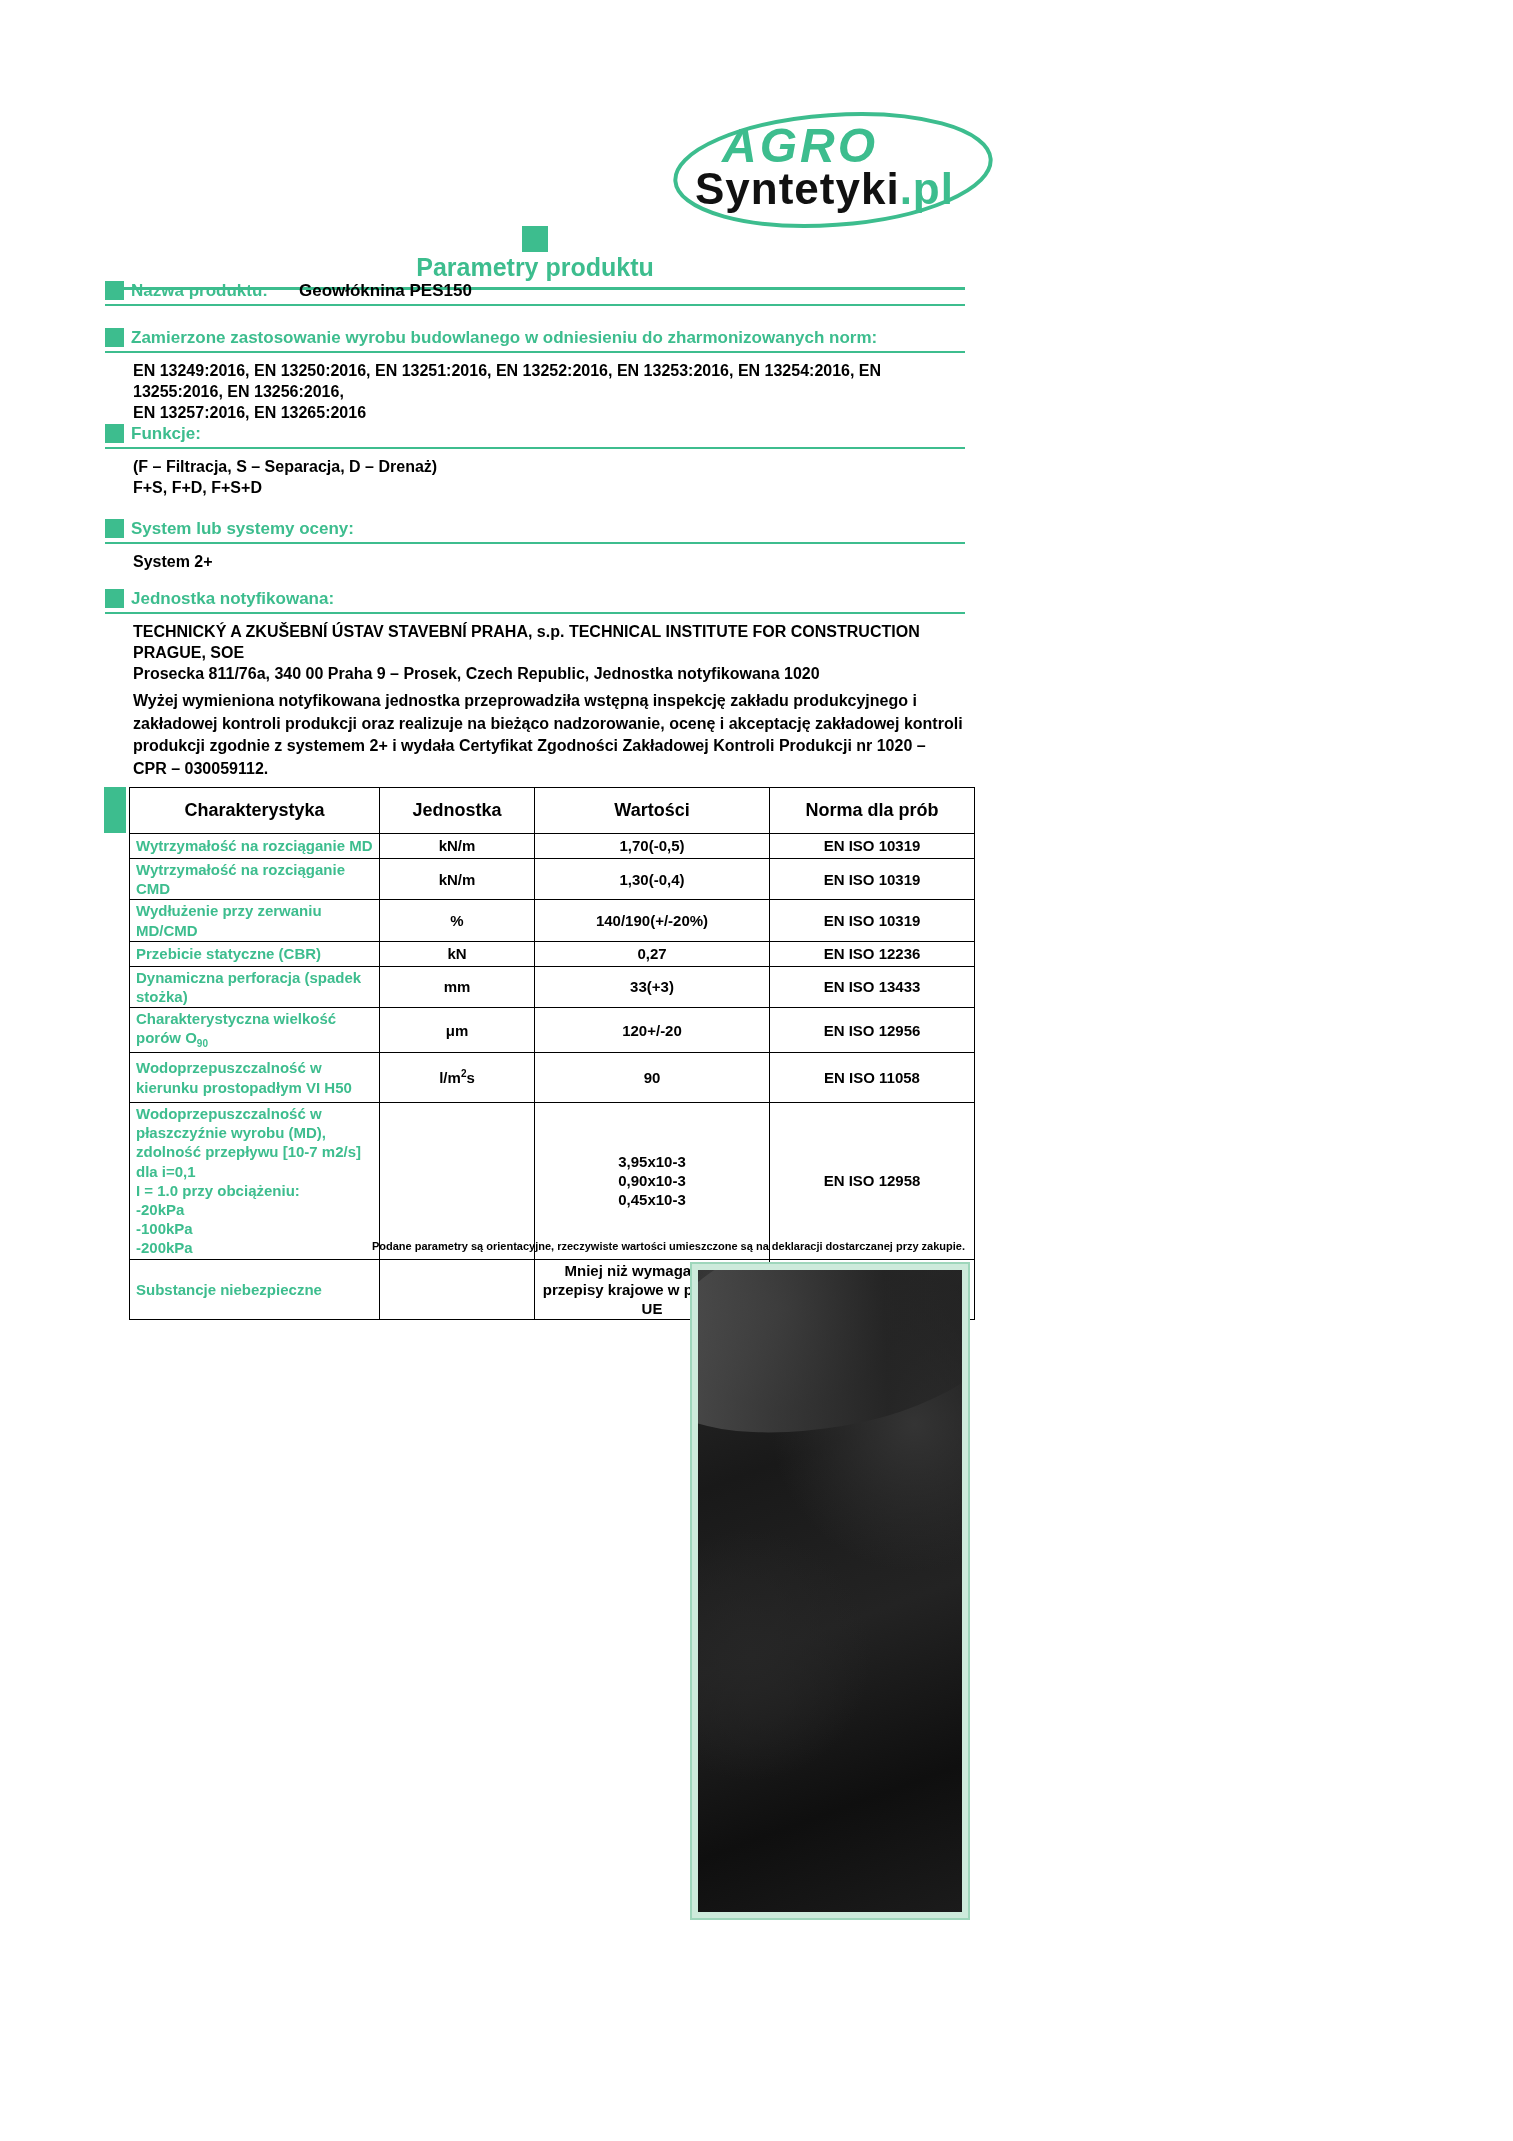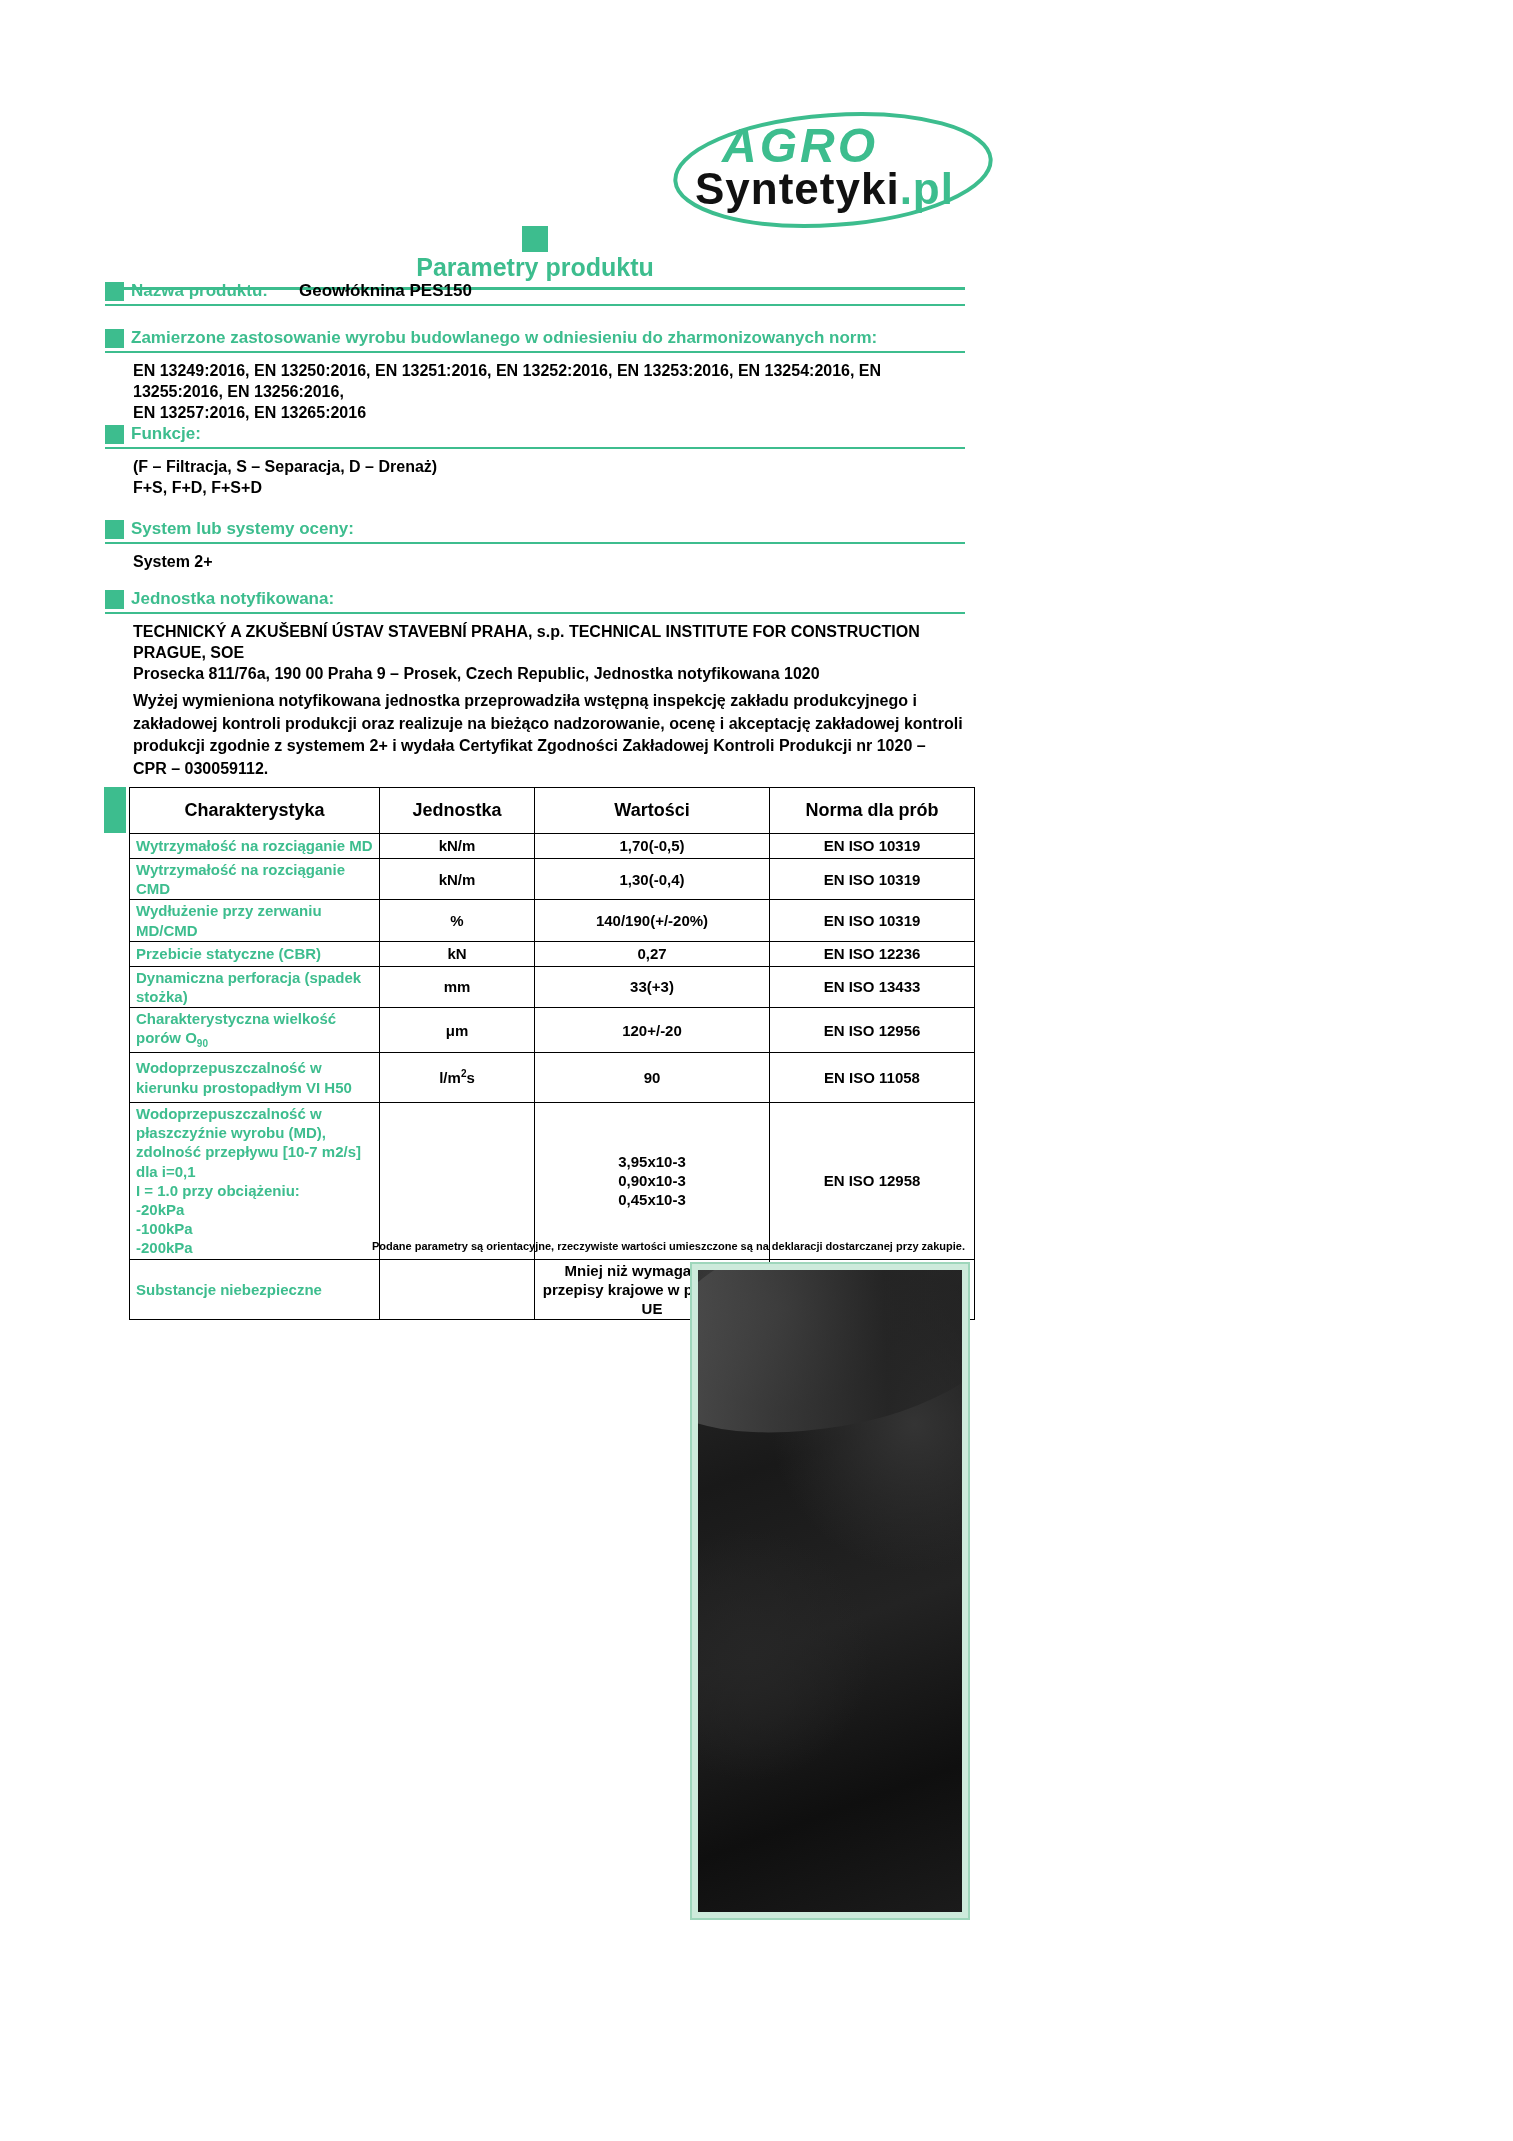--- a/index.html
+++ b/index.html
@@ -30,21 +30,21 @@
   .title-bar {
     position:absolute; left:105px; width:860px;
     display:flex; align-items:center; gap:1px;
     border-bottom:3px solid var(--green); padding-bottom:5px;flex-direction:column;
   }
   .title-sq { width:26px; height:26px; background:var(--green); flex:0 0 auto; }
   .title-text { color:var(--green); font-size:25px; font-weight:700; }
 
   .section { position:absolute; left:105px; width:860px; }
   .sec-head {
-    display:flex; align-items:flex-end; gap:7px;
+    display:flex; align-items:flex-start; gap:7px;
     border-bottom:2px solid var(--green); padding-bottom:3px;
   }
   .sq { width:19px; height:19px; background:var(--green); flex:0 0 auto; }
   .sec-label { color:var(--green); font-size:17px; font-weight:700; }
   .sec-inline-value { color:#000; font-size:17px; margin-left:24px; }
   .sec-body { margin-left:28px; margin-top:7px; font-size:16px; line-height:1.32; }
 
   .paragraph {
     position:absolute; left:133px; width:830px;
     font-size:16px; line-height:1.42;
@@ -149,21 +149,21 @@
   <div class="sec-body">System 2+</div>
 </div>
 
 <div class="section" style="top:589px">
   <div class="sec-head">
     <div class="sq"></div>
     <span class="sec-label">Jednostka notyfikowana:</span>
   </div>
   <div class="sec-body">
     <div>TECHNICKÝ A ZKUŠEBNÍ ÚSTAV STAVEBNÍ PRAHA, s.p. TECHNICAL INSTITUTE FOR CONSTRUCTION PRAGUE, SOE</div>
-    <div>Prosecka 811/76a, 190 00 Praha 9 – Prosek, Czech Republic, Jednostka notyfikowana 1020</div>
+    <div>Prosecka 811/76a, 340 00 Praha 9 – Prosek, Czech Republic, Jednostka notyfikowana 1020</div>
   </div>
 </div>
 
 <div class="paragraph" style="top:690px">Wyżej wymieniona notyfikowana jednostka przeprowadziła wstępną inspekcję zakładu produkcyjnego i zakładowej kontroli produkcji oraz realizuje na bieżąco nadzorowanie, ocenę i akceptację zakładowej kontroli produkcji zgodnie z systemem 2+ i wydała Certyfikat Zgodności Zakładowej Kontroli Produkcji nr 1020 – CPR – 030059112.</div>
 
 <div class="table-wrap">
   <div class="table-sq"></div>
   <table class="spec">
     <colgroup>
       <col style="width:250px">

